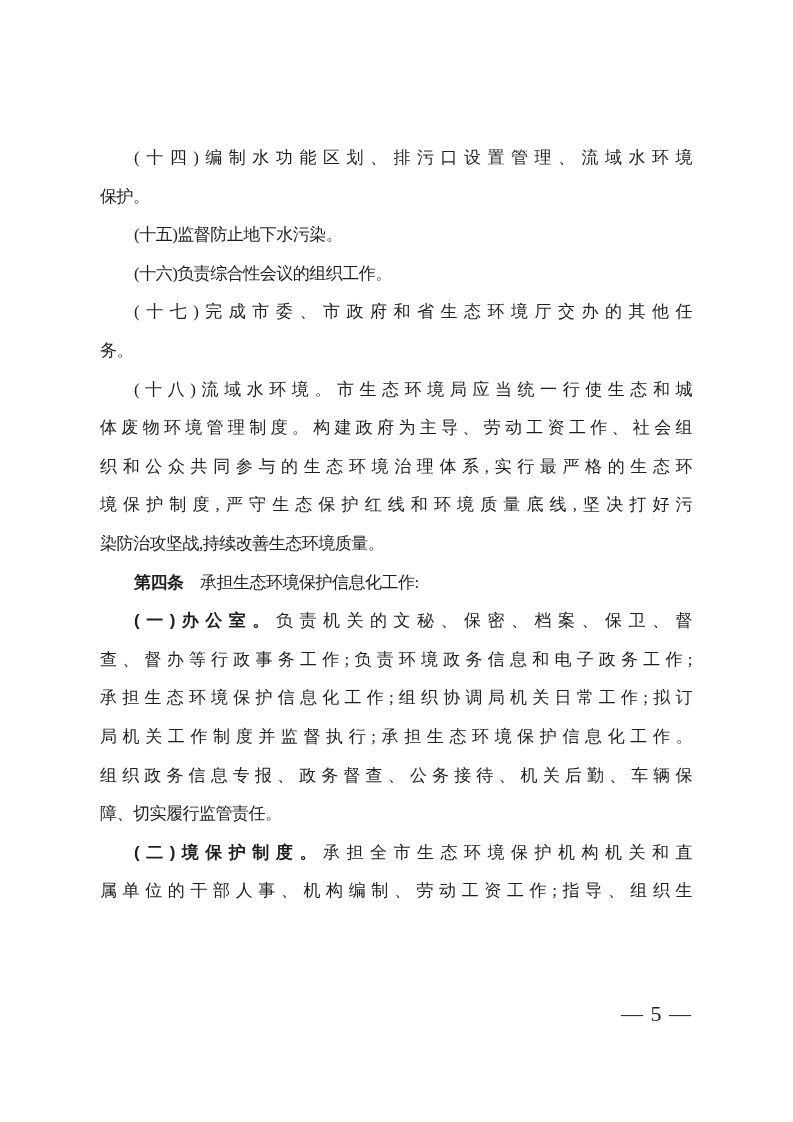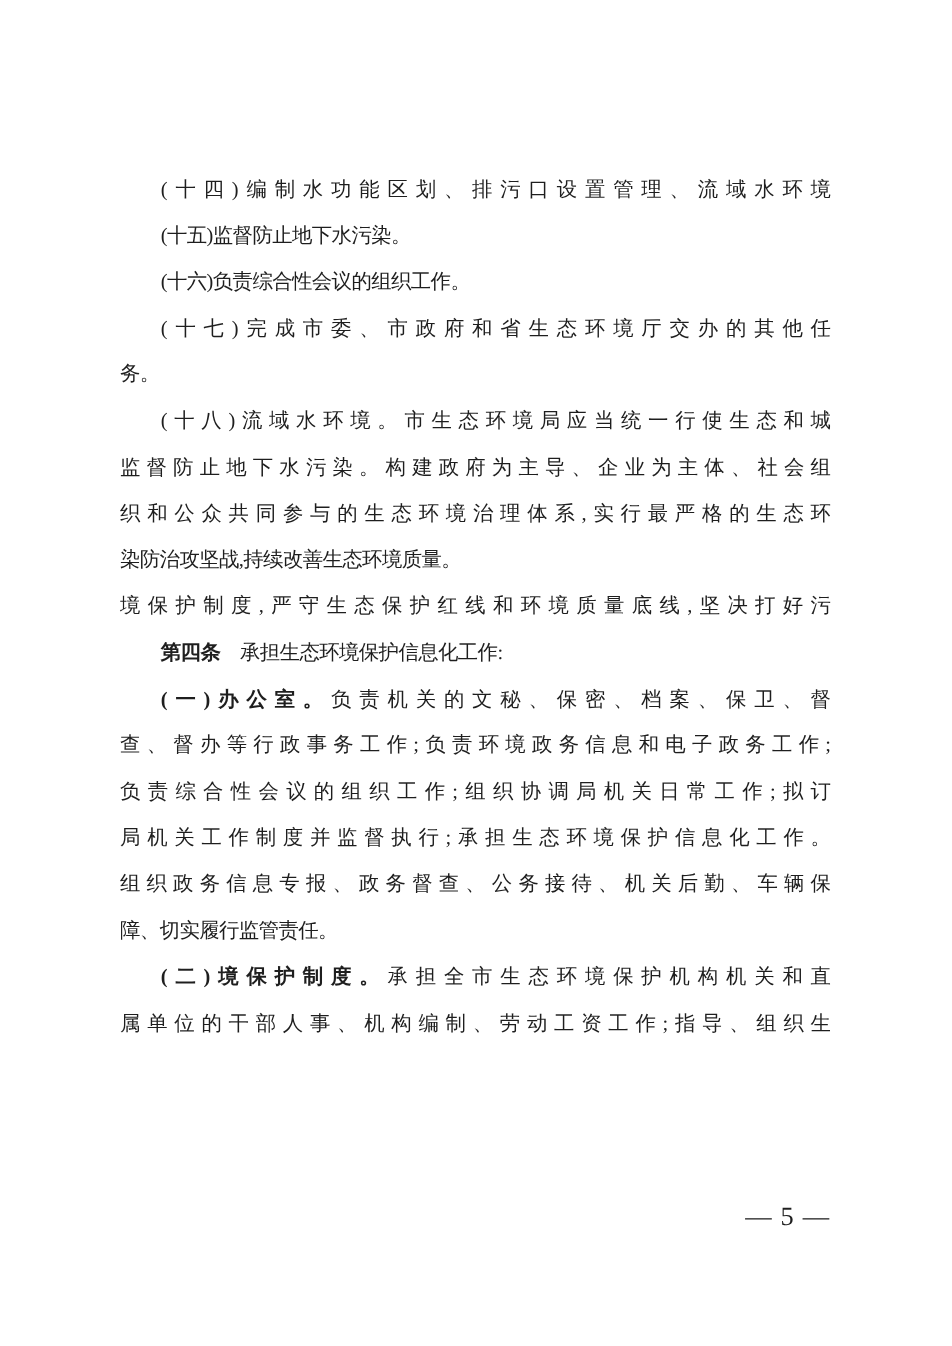--- a/index.html
+++ b/index.html
@@ -39,52 +39,53 @@
   .line.justify {
     white-space: normal;
     text-align: justify;
     text-align-last: justify;
   }
   .line.indent {
     text-indent: 2em;
   }
   .bold {
     font-weight: 700;
-    font-family: Liberation Serif, serif;
+    font-family: Liberation Sans, sans-serif;
   }
   .page-number {
     position: absolute;
     left: 100px;
     top: 1001px;
     width: 592px;
     text-align: right;
     font-size: 22px;
     color: #1e1e1e;
     letter-spacing: 1px;
   }
 </style>
 </head>
 <body>
 
 <div class="page">
   <div class="doc-body">
       <div class="line indent justify"><span>(十四)编制水功能区划、排污口设置管理、流域水环境</span></div>
+      <div class="line"><span>保护。</span></div>
       <div class="line indent"><span>(十五)监督防止地下水污染。</span></div>
       <div class="line indent"><span>(十六)负责综合性会议的组织工作。</span></div>
       <div class="line indent justify"><span>(十七)完成市委、市政府和省生态环境厅交办的其他任</span></div>
       <div class="line"><span>务。</span></div>
       <div class="line indent justify"><span>(十八)流域水环境。市生态环境局应当统一行使生态和城</span></div>
-      <div class="line justify"><span>监督防止地下水污染。构建政府为主导、企业为主体、社会组</span></div>
+      <div class="line justify"><span>体废物环境管理制度。构建政府为主导、劳动工资工作、社会组</span></div>
       <div class="line justify"><span>织和公众共同参与的生态环境治理体系,实行最严格的生态环</span></div>
+      <div class="line justify"><span>境保护制度,严守生态保护红线和环境质量底线,坚决打好污</span></div>
       <div class="line"><span>染防治攻坚战,持续改善生态环境质量。</span></div>
-      <div class="line justify"><span>境保护制度,严守生态保护红线和环境质量底线,坚决打好污</span></div>
       <div class="line indent"><span class="bold">第四条</span><span>　承担生态环境保护信息化工作:</span></div>
       <div class="line indent justify"><span class="bold">(一)办公室。</span><span>负责机关的文秘、保密、档案、保卫、督</span></div>
       <div class="line justify"><span>查、督办等行政事务工作;负责环境政务信息和电子政务工作;</span></div>
-      <div class="line justify"><span>负责综合性会议的组织工作;组织协调局机关日常工作;拟订</span></div>
+      <div class="line justify"><span>承担生态环境保护信息化工作;组织协调局机关日常工作;拟订</span></div>
       <div class="line justify"><span>局机关工作制度并监督执行;承担生态环境保护信息化工作。</span></div>
       <div class="line justify"><span>组织政务信息专报、政务督查、公务接待、机关后勤、车辆保</span></div>
       <div class="line"><span>障、切实履行监管责任。</span></div>
       <div class="line indent justify"><span class="bold">(二)境保护制度。</span><span>承担全市生态环境保护机构机关和直</span></div>
       <div class="line justify"><span>属单位的干部人事、机构编制、劳动工资工作;指导、组织生</span></div>
     </div>
   <div class="page-number">— 5 —</div>
 </div>
 
 </body></html>

